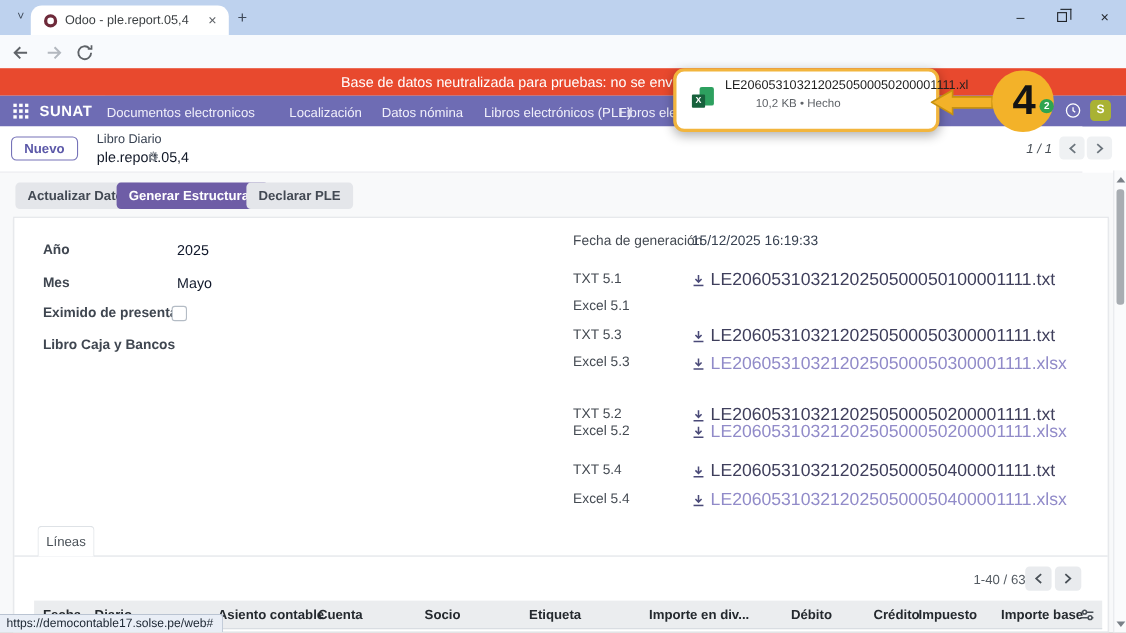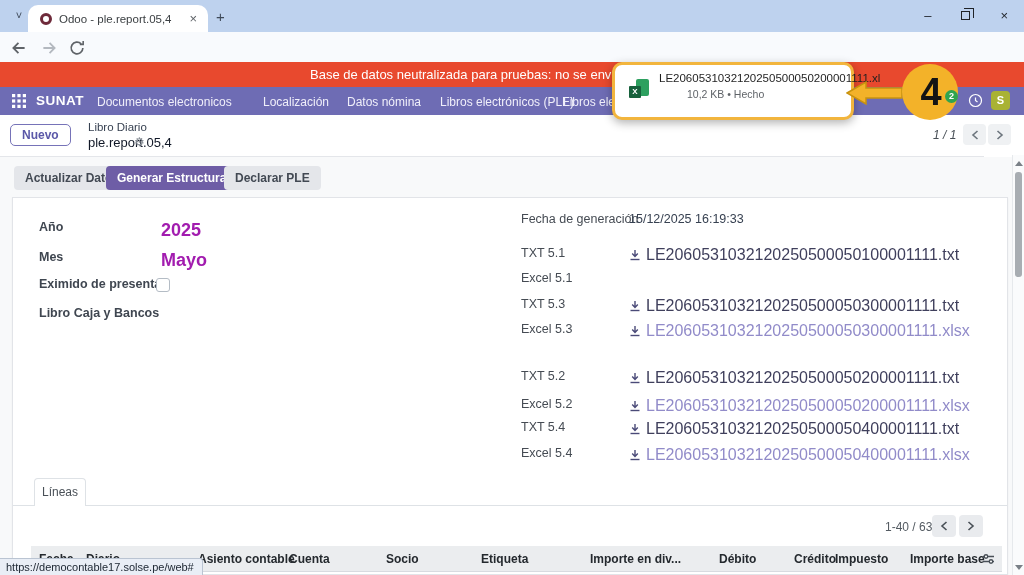--- a/index.html
+++ b/index.html
@@ -65,21 +65,21 @@
   
   .page { position:absolute; left:0; top:157px; width:1024px; height:418px; background:#f8f9fa; }
   .act-btn { position:absolute; top:9px; height:24px; padding:0 11px; border-radius:4px; font-size:12px; font-weight:bold;
     background:#e4e6ea; color:#424953; border:none; cursor:pointer; }
   .act-btn.primary { background:#6e5da6; color:#fff; }
   .sheet { position:absolute; left:12px; top:40px; width:996px; height:378px; background:#fff;
     border:1px solid #e2e4e8; box-shadow:0 1px 2px rgba(0,0,0,.04); }
 
   .lrow { position:absolute; left:26px; width:440px; height:17px; }
   .lrow .lbl { position:absolute; left:0; top:0; font-size:12.5px; font-weight:bold; color:#3f4650; }
-  .lrow .val { position:absolute; left:122px; top:0; font-size:18px; color:#a21caf;font-weight:bold; }
+  .lrow .val { position:absolute; left:122px; top:0; font-size:13px; color:#0f172a; }
   .checkbox { position:absolute; left:143px; top:80px; width:14px; height:14px; border:1px solid #b4bcc5; border-radius:3px; background:#fff; cursor:pointer; }
 
   .frow { position:absolute; left:508px; width:470px; height:17px; }
   .frow .flabel { position:absolute; left:0; top:0; font-size:12.5px; color:#454b53; }
   .frow .fval { position:absolute; left:108px; top:0; display:flex; align-items:center; gap:5px; cursor:pointer; }
   .fname { font-size:16px; color:#3f3f5c; white-space:nowrap; }
   .fname.light { color:#918bc9; }
   .gen-val { position:absolute; left:108px; top:0; font-size:12.5px; color:#374151; }
 
   .notebook-line { position:absolute; left:0; top:307px; width:994px; height:1px; background:#dee2e6; }
@@ -324,21 +324,21 @@
         <span class="fval">
           <svg width="12" height="12" viewBox="0 0 12 12">
               <g stroke="#4a4a78" stroke-width="1.4" fill="none">
                 <path d="M6 1v6M3.2 4.6 6 7.4l2.8-2.8"></path>
                 <path d="M1.5 10.5h9"></path>
               </g>
             </svg>
           <span class="fname">LE2060531032120250500050200001111.txt</span>
         </span>
       </div>
-      <div class="frow" style="top:199px">
+      <div class="frow" style="top:186px">
         <span class="flabel">Excel 5.2</span>
         <span class="fval">
           <svg width="12" height="12" viewBox="0 0 12 12">
               <g stroke="#4a4a78" stroke-width="1.4" fill="none">
                 <path d="M6 1v6M3.2 4.6 6 7.4l2.8-2.8"></path>
                 <path d="M1.5 10.5h9"></path>
               </g>
             </svg>
           <span class="fname light">LE2060531032120250500050200001111.xlsx</span>
         </span>

